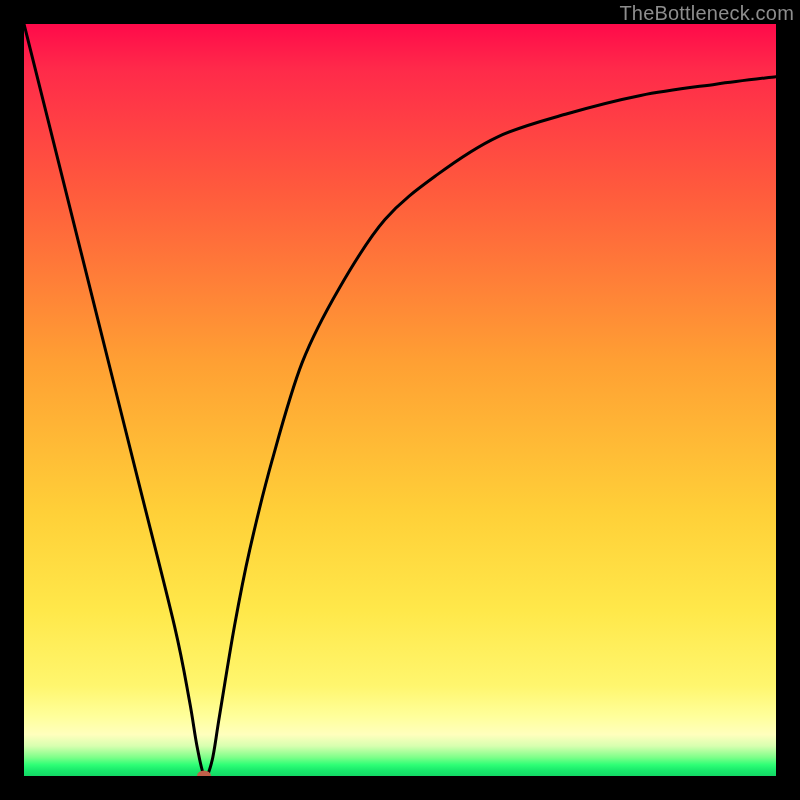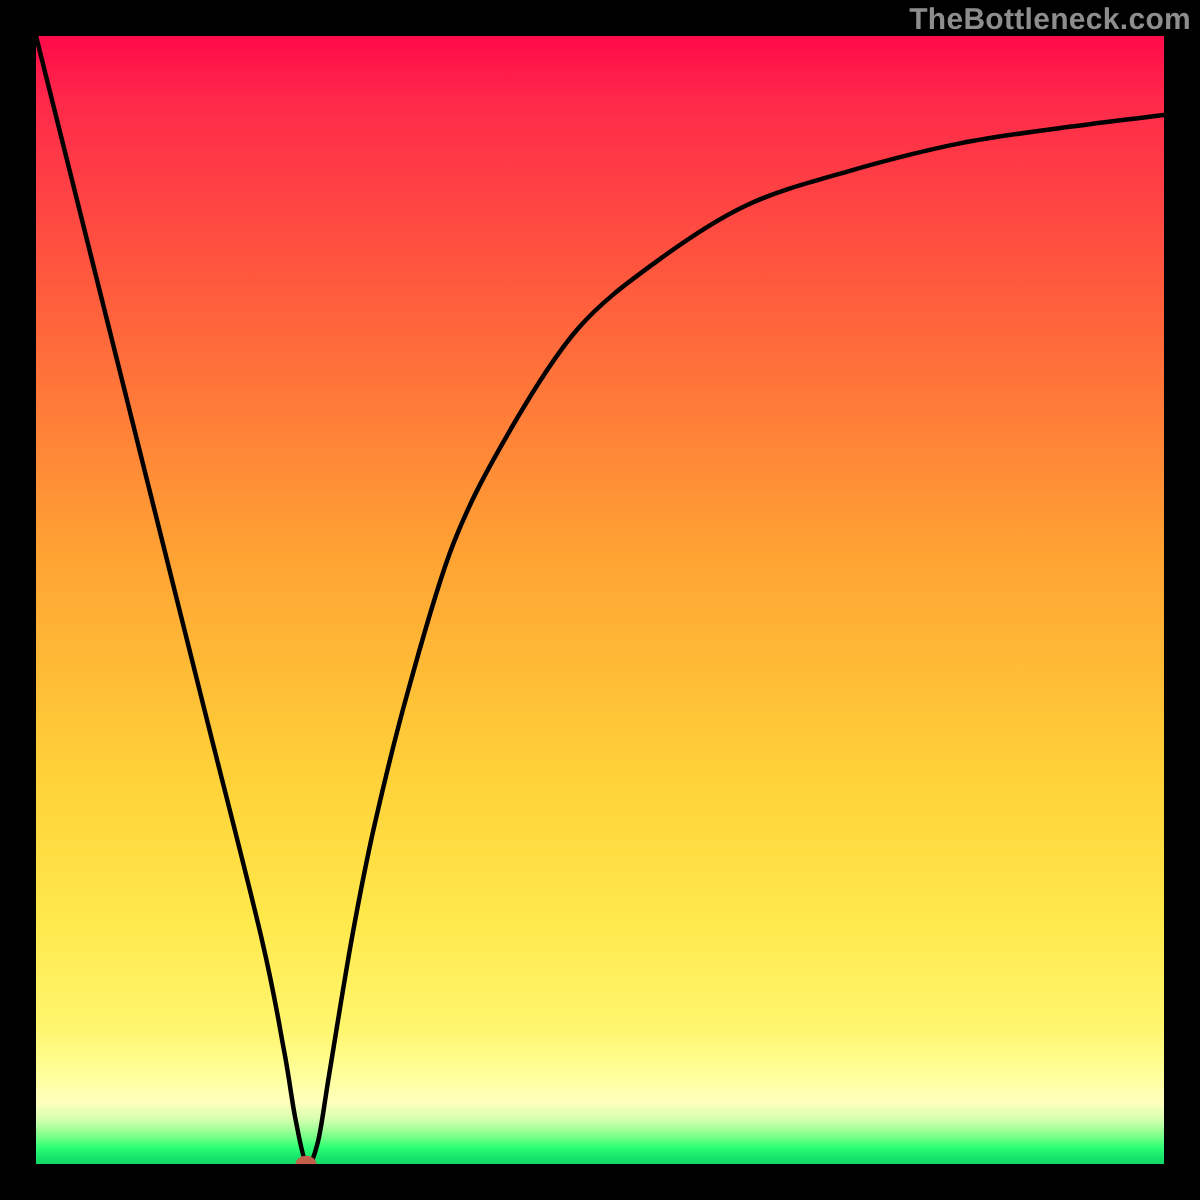--- a/index.html
+++ b/index.html
@@ -65,21 +65,21 @@
     background: #c1604a;
     transform: translate(-50%, -50%);
   }
   .attribution {
     position: absolute;
     top: 2px;
     right: 6px;
     color: #8d8d8d;
     font-size: 20px;
     letter-spacing: 0.2px;
-    font-weight: 700;
+    font-weight: 400;
   }
 </style>
 </head>
 <body>
 
 <div class="frame">
 
   <div class="plot-area">
     <div class="gradient"></div>
     <svg class="curve" viewBox="0 0 752 752" preserveAspectRatio="none">

